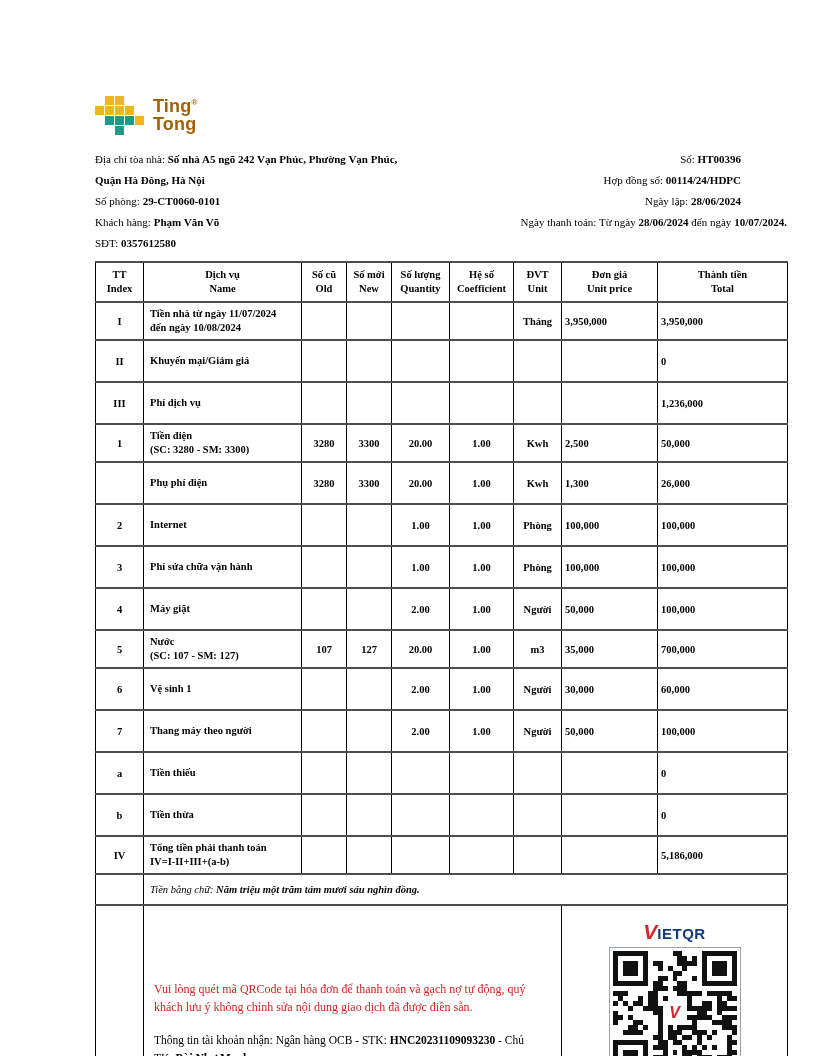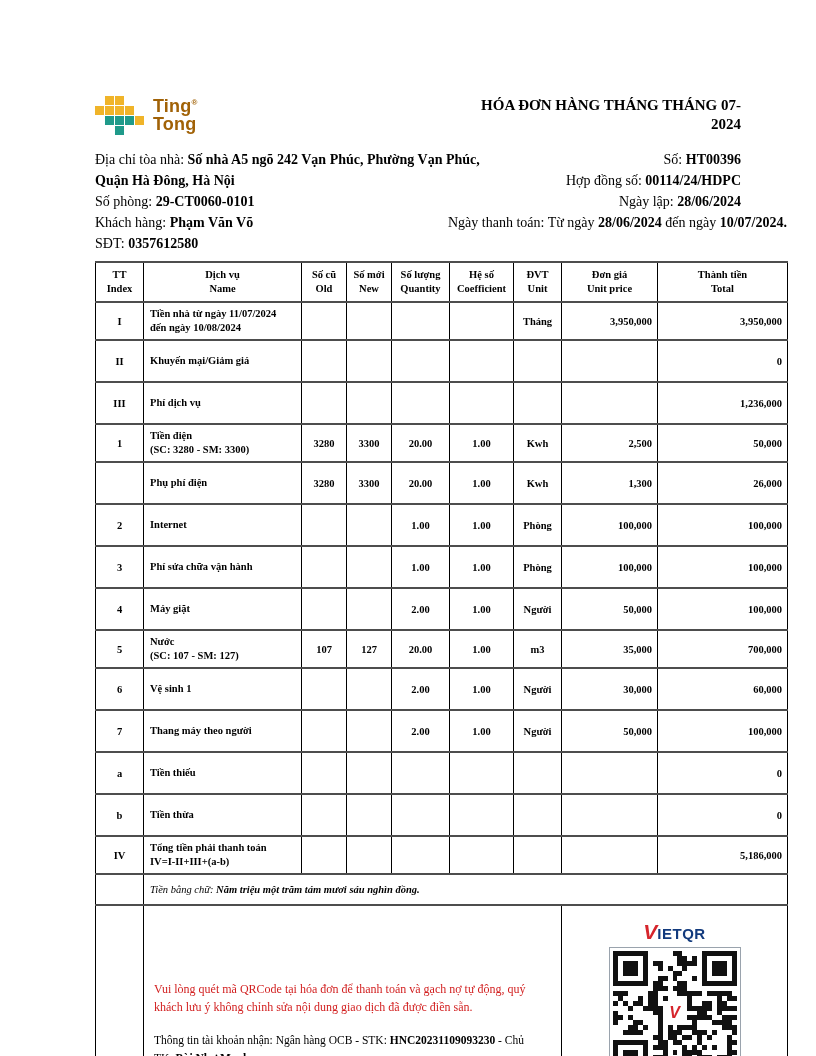--- a/index.html
+++ b/index.html
@@ -11,38 +11,38 @@
   .brand{display:flex;align-items:center;gap:9px;}
   .brand-mark{display:grid;grid-template-columns:repeat(5,9px);grid-template-rows:repeat(4,9px);gap:1px;}
   .px{width:9px;height:9px;}
   .px.y{background:#f0b429;}
   .px.t{background:#1f9a8a;}
   .brand-text{font-family:"Liberation Sans",sans-serif;font-weight:bold;color:#a16207;font-size:18px;line-height:0.95;letter-spacing:0.2px;}
   .brand-text sup{font-size:8px;}
   .title-block{width:300px;text-align:right;padding-right:46px;font-weight:bold;font-size:15px;line-height:1.25;}
 
   
-  .info{margin-top:14px;font-size:14px;}
+  .info{margin-top:14px;font-size:11px;}
   .info-line{display:flex;justify-content:space-between;line-height:21px;}
   .info-left{text-align:left;}
   .info-right{text-align:right;}
   .rpad{padding-right:46px;}
   b{font-weight:bold;}
 
   
   table{border-collapse:collapse;table-layout:fixed;width:692px;margin-top:7px;}
   th,td{border-left:1px solid #000;border-right:1px solid #000;border-top:2px solid #4d4d4d;border-bottom:2px solid #4d4d4d;
         font-size:10.5px;font-weight:bold;padding:2px 3px;overflow:hidden;}
   thead th{text-align:center;height:34px;line-height:1.35;}
   .r-short{height:42px;}
   .r-tall{height:38px;}
   .c-tt{text-align:center;}
   .c-name{text-align:left;padding-left:6px;line-height:1.3;}
   .c-old,.c-new,.c-qty,.c-coef,.c-unit{text-align:center;}
-  .c-price,.c-total{text-align:right;padding-right:5px;}
+  .c-price,.c-total{text-align:left;padding-right:5px;}
   .words-cell{font-weight:normal;font-style:italic;padding-left:6px;height:25px;}
   .words-cell b{font-weight:bold;}
 
   
   .note-cell{height:198px;vertical-align:middle;text-align:left;font-weight:normal;padding:10px 20px 10px 10px;}
   .red-note{color:#d21f1f;font-size:12px;line-height:1.5;margin:8px 0 16px 0;}
   .acct{font-size:11.5px;line-height:1.5;margin:0;}
   .qr-cell{vertical-align:middle;text-align:center;padding:15px 0;}
   .vietqr-logo{font-family:"Liberation Sans",sans-serif;font-weight:bold;line-height:1;}
   .vq-v{color:#d6252c;font-size:21px;font-style:italic;}
@@ -87,24 +87,20 @@
         <span class="px"></span>
           <span class="px"></span>
           <span class="px t"></span>
           <span class="px"></span>
           <span class="px"></span>
       </div>
       <div class="brand-text">
         <div><span>Ting</span><sup>®</sup></div>
         <div>Tong</div>
       </div>
-    </div>
-    <div class="title-block">
-      <div>HÓA ĐƠN HÀNG THÁNG THÁNG 07-</div>
-      <div>2024</div>
     </div>
   </div>
 
   <div class="info">
     <div class="info-line">
       <div class="info-left"><span>Địa chỉ tòa nhà: </span><b>Số nhà A5 ngõ 242 Vạn Phúc, Phường Vạn Phúc,</b></div>
       <div class="info-right rpad"><span>Số: </span><b>HT00396</b></div>
     </div>
     <div class="info-line">
       <div class="info-left"><b>Quận Hà Đông, Hà Nội</b></div>

